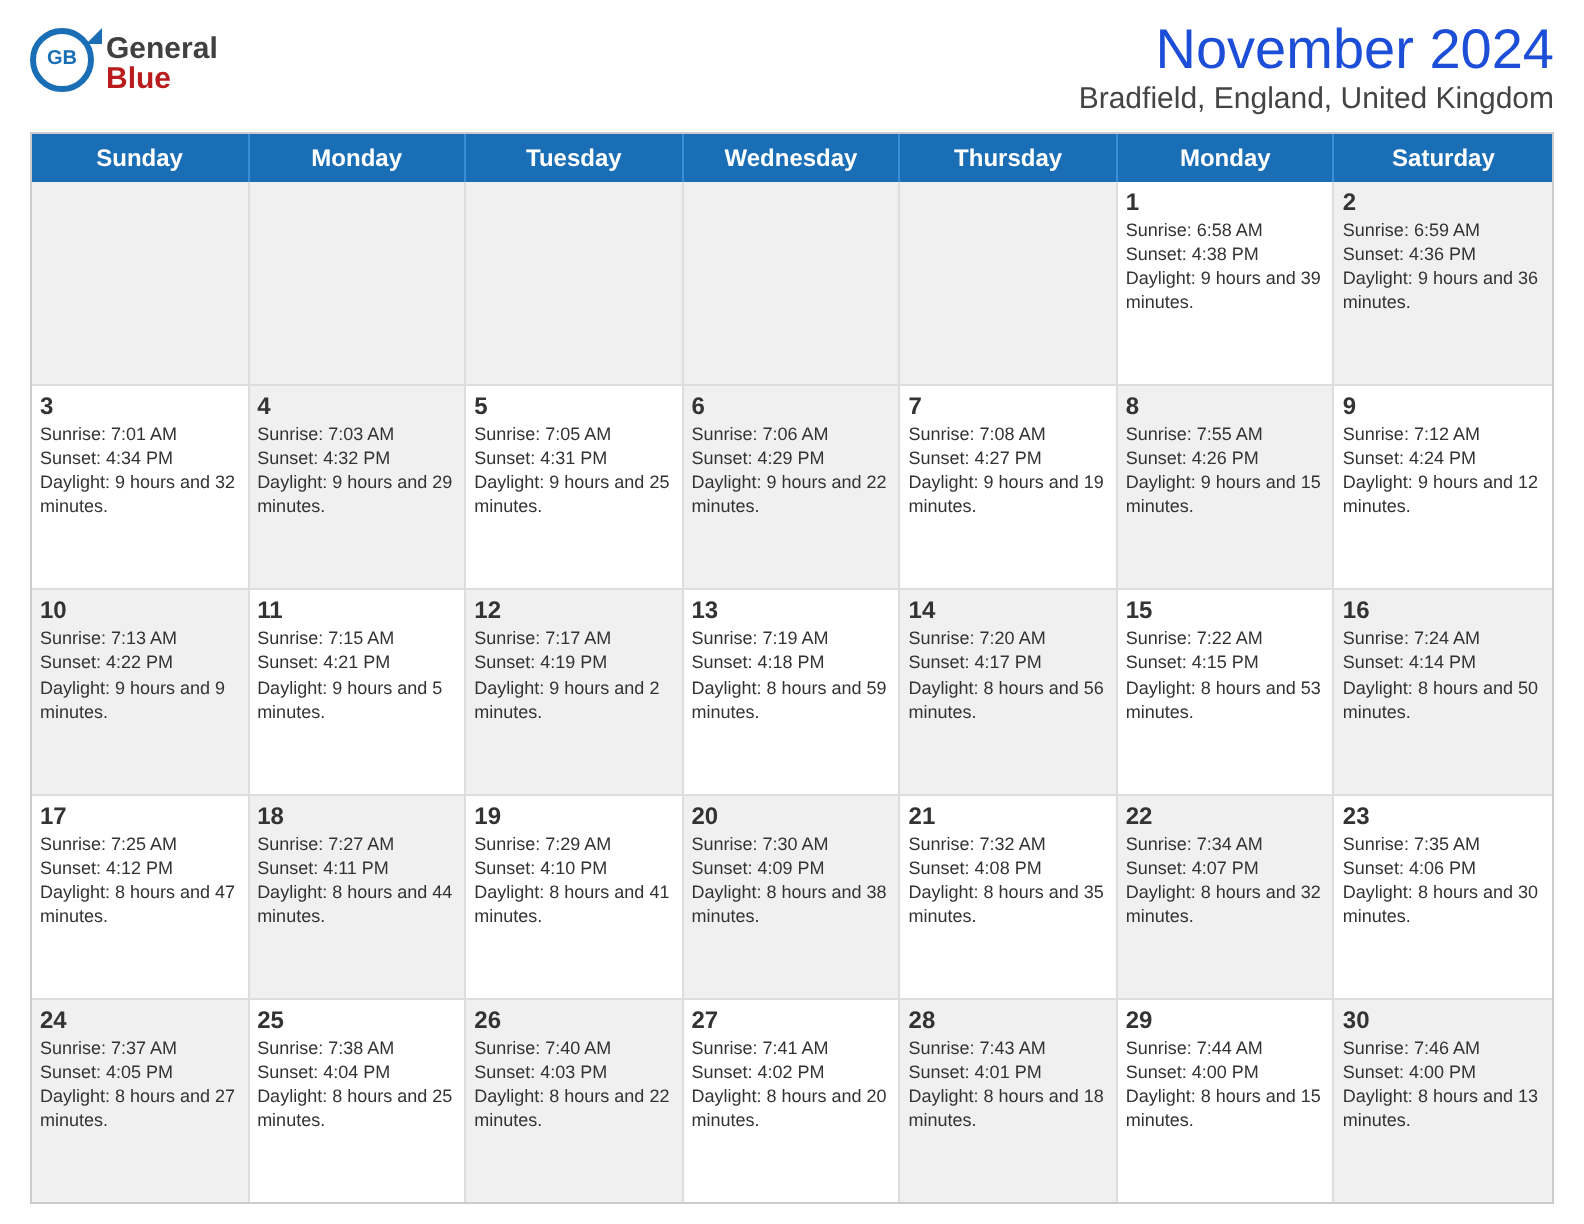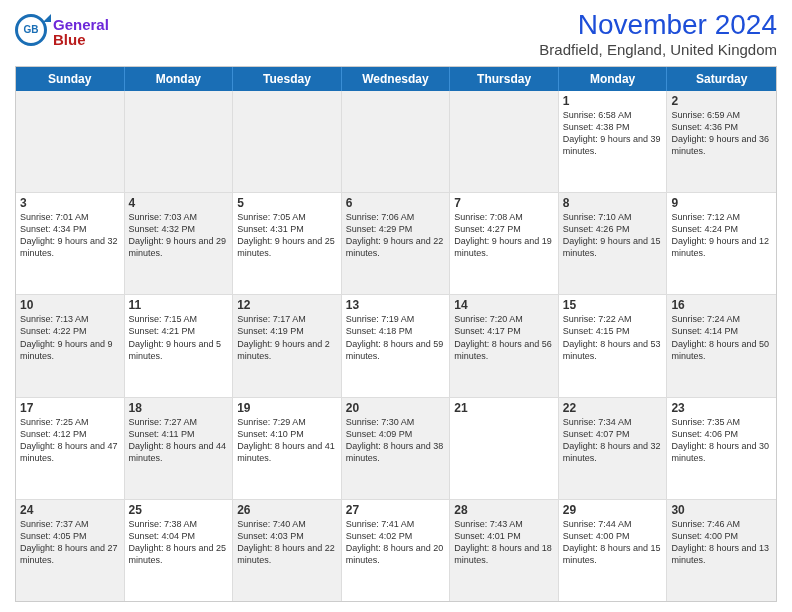--- a/index.html
+++ b/index.html
@@ -106,21 +106,21 @@
   <div class="header">
     <div class="logo">
       <div style="display:flex;align-items:center;gap:2px;">
         <div style="position:relative;width:36px;height:36px;">
           <div style="width:32px;height:32px;border-radius:50%;border:3px solid #1a6eb5;display:flex;align-items:center;justify-content:center;background:#fff;">
             <span style="font-size:10px;font-weight:bold;color:#1a6eb5;line-height:1;">GB</span>
           </div>
           <div style="position:absolute;top:0;right:0;width:0;height:0;border-left:8px solid transparent;border-bottom:8px solid #1a6eb5;"></div>
         </div>
         <div>
-          <div style="font-size:15px;font-weight:bold;color:#6d28d9;line-height:1;">General</div>
+          <div style="font-size:15px;font-weight:bold;color:#404040;line-height:1;">General</div>
           <div style="font-size:15px;font-weight:bold;color:#b91c1c;line-height:1;">Blue</div>
         </div>
       </div>
     </div>
     <div class="title-block">
       <div class="month-title">November 2024</div>
       <div class="location">Bradfield, England, United Kingdom</div>
     </div>
   </div>
 
@@ -180,21 +180,21 @@
 Daylight: 9 hours and 22 minutes.</div>
           </div>
           <div class="cal-cell">
             <span class="day-num">7</span>
             <div class="cell-text">Sunrise: 7:08 AM
 Sunset: 4:27 PM
 Daylight: 9 hours and 19 minutes.</div>
           </div>
           <div class="cal-cell shaded">
             <span class="day-num">8</span>
-            <div class="cell-text">Sunrise: 7:10 AM
+            <div class="cell-text">Sunrise: 7:55 AM
 Sunset: 4:26 PM
 Daylight: 9 hours and 15 minutes.</div>
           </div>
           <div class="cal-cell">
             <span class="day-num">9</span>
             <div class="cell-text">Sunrise: 7:12 AM
 Sunset: 4:24 PM
 Daylight: 9 hours and 12 minutes.</div>
           </div>
         </div>
@@ -262,20 +262,23 @@
 Daylight: 8 hours and 41 minutes.</div>
           </div>
           <div class="cal-cell shaded">
             <span class="day-num">20</span>
             <div class="cell-text">Sunrise: 7:30 AM
 Sunset: 4:09 PM
 Daylight: 8 hours and 38 minutes.</div>
           </div>
           <div class="cal-cell">
             <span class="day-num">21</span>
+            <div class="cell-text">Sunrise: 7:32 AM
+Sunset: 4:08 PM
+Daylight: 8 hours and 35 minutes.</div>
           </div>
           <div class="cal-cell shaded">
             <span class="day-num">22</span>
             <div class="cell-text">Sunrise: 7:34 AM
 Sunset: 4:07 PM
 Daylight: 8 hours and 32 minutes.</div>
           </div>
           <div class="cal-cell">
             <span class="day-num">23</span>
             <div class="cell-text">Sunrise: 7:35 AM

